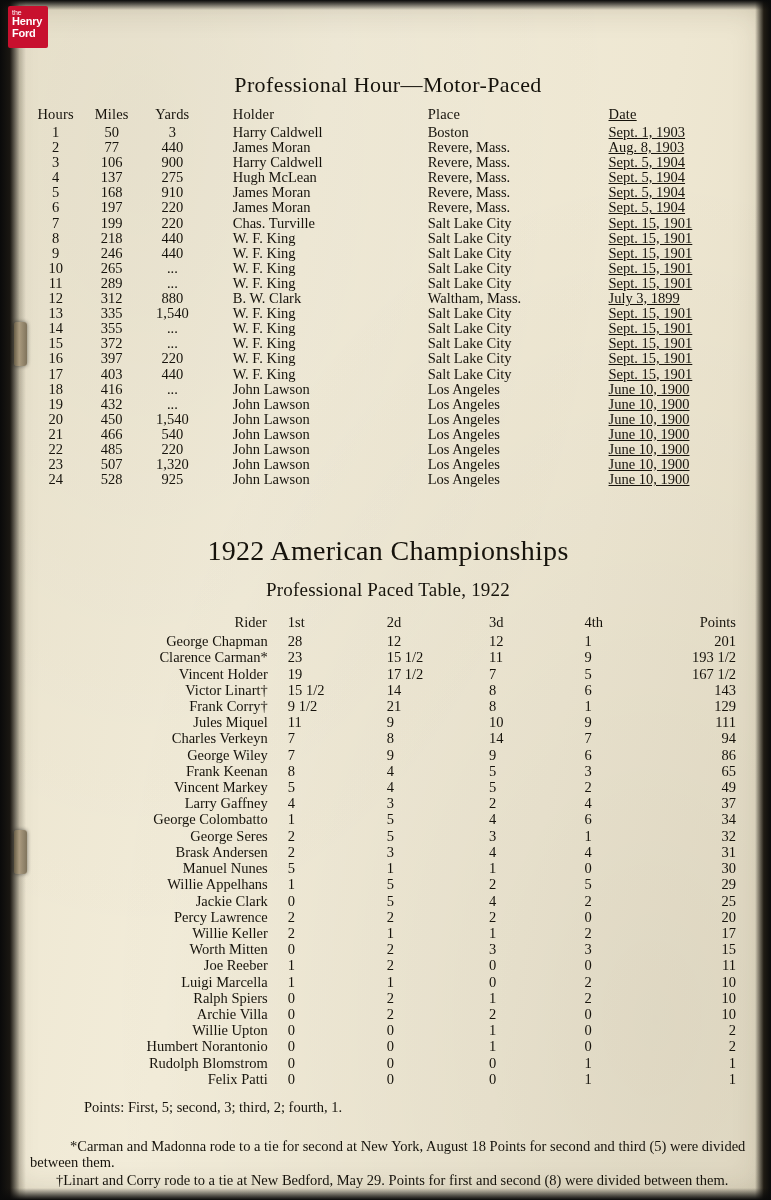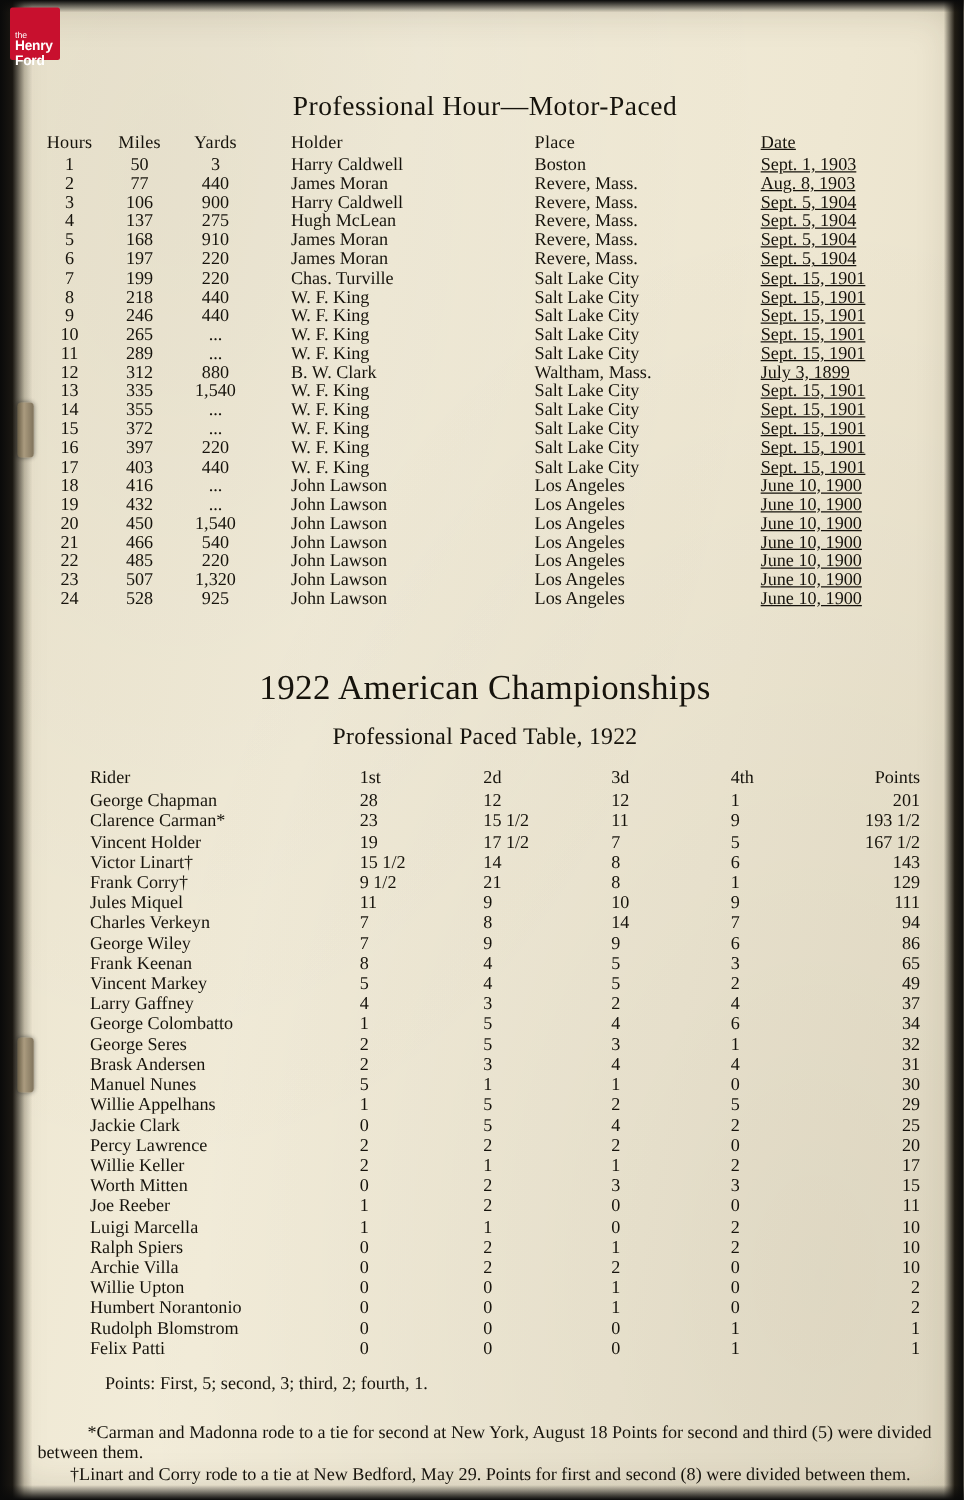--- a/index.html
+++ b/index.html
@@ -77,21 +77,21 @@
     left: 8px;
     top: 6px;
     width: 40px;
     height: 42px;
     background: #c8102e;
     border-radius: 2px;
     color: #fff;
     font-family: "Liberation Sans", sans-serif;
     font-weight: bold;
     line-height: 1.05;
-    padding: 19px 4px;
+    padding: 3px 4px;
     box-sizing: border-box;
     z-index: 5;
   }
   .logo .the { font-size: 7px; font-weight: normal; display: block; }
   .logo .henry { font-size: 11px; display: block; letter-spacing: -0.2px; }
   .logo .ford { font-size: 11px; display: block; letter-spacing: -0.2px; }
 
   .content {
     position: absolute;
     left: 30px;
@@ -158,21 +158,21 @@
   .points-table th {
     font-weight: normal;
     font-size: 14.5px;
     padding-bottom: 2px;
   }
   .points-table td {
     padding: 0;
     line-height: 16.2px;
     white-space: nowrap;
   }
-  .p-rider  { width: 230px; text-align: left; padding-left: 42px !important; font-family: Liberation Serif, serif; }
+  .p-rider  { width: 230px; text-align: right; padding-left: 42px !important; font-family: Liberation Serif, serif; }
   .p-1st    { width: 95px;  text-align: left; padding-left: 20px !important;}
   .p-2d     { width: 100px; text-align: left; padding-left: 22px !important;}
   .p-3d     { width: 100px; text-align: left; padding-left: 22px !important;}
   .p-4th    { width: 95px;  text-align: left; padding-left: 22px !important;}
   .p-points { width: 96px;  text-align: right; padding-right: 10px !important;}
   .th-rider  { padding-left: 48px; }
   .th-1st    { padding-left: 20px; }
   .th-2d     { padding-left: 22px; }
   .th-3d     { padding-left: 22px; }
   .th-4th    { padding-left: 20px; }

